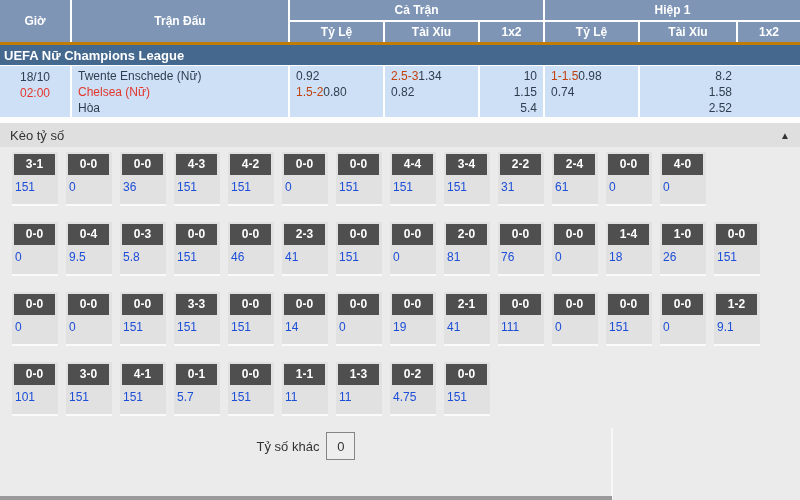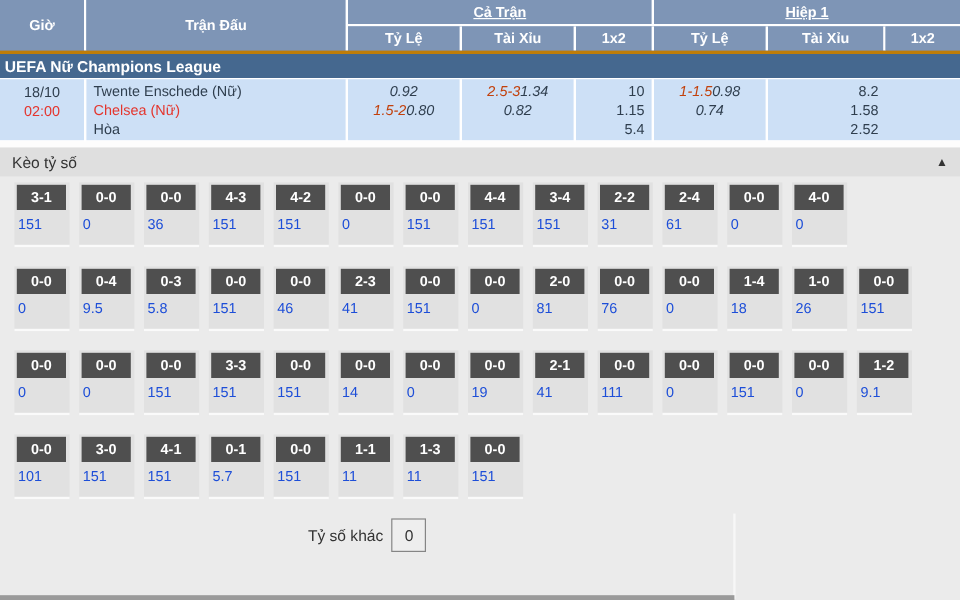--- a/index.html
+++ b/index.html
@@ -6,37 +6,37 @@
   html,body { width:800px; height:500px; overflow:hidden; background:#fff;
     font-family:"Liberation Sans", sans-serif; }
   .app { width:800px; height:500px; position:relative; background:#fff; }
 
   
   .hdr { display:grid; grid-template-columns:72px 218px 95px 95px 65px 95px 98px 62px;
     grid-template-rows:22px 20px; background:#7e95b6; border-bottom:3px solid #bf7d08; }
   .hcell { background:#7e95b6; color:#fff; font-size:12px; font-weight:bold;
     display:flex; align-items:center; justify-content:center; }
   .br { border-right:2px solid #fff; }
-  .bb { border-bottom:2px solid #fff;text-decoration:underline; }
+  .bb { border-bottom:2px solid #fff; }
   .span2r { grid-row:1/3; }
 
   
   .league { height:20px; background:#45688f; color:#fff; font-size:13px; font-weight:bold;
     display:flex; align-items:center; padding-left:4px; }
 
   
   .mrow { display:grid; grid-template-columns:72px 218px 95px 95px 65px 95px 98px 62px;
     height:52px; background:#cde0f6; border-top:1px solid #fff; }
   .mcell { border-right:2px solid #fff; font-size:12px; color:#2f3e4e;
     padding:2px 6px; line-height:16px; }
   .mcell:last-child { border-right:none; }
   .tc { text-align:center; padding-top:3px; }
   .red { color:#e4352d; }
   .maroon { color:#c2410c; }
-  .line { display:flex; justify-content:center;font-style:italic; }
+  .line { display:flex; justify-content:flex-start; }
   .rline { text-align:right; }
 
   
   .gap { height:6px; background:#fdfdfd; }
   .panel { height:378px; background:#ebebeb; position:relative; }
   .ptitle { height:24px; background:#dfdfdf; display:flex; align-items:center;
     justify-content:space-between; padding:0 10px; font-size:13px; color:#333; }
   .caret { font-size:10px; color:#333; cursor:pointer; }
   .grid { padding:5px 0 0 12px; }
   .score-row { display:flex; margin-bottom:16px; height:54px; }
@@ -331,20 +331,24 @@
           </div>
           <div class="score-cell">
             <div class="chip">1-1</div>
             <div class="odds">11</div>
           </div>
           <div class="score-cell">
             <div class="chip">1-3</div>
             <div class="odds">11</div>
           </div>
           <div class="score-cell">
+            <div class="chip">0-2</div>
+            <div class="odds">4.75</div>
+          </div>
+          <div class="score-cell">
             <div class="chip">0-0</div>
             <div class="odds">151</div>
           </div>
         </div>
       </div>
 
     <div class="other">
       <span class="other-label">Tỷ số khác</span>
       <span class="other-box">0</span>
     </div>

